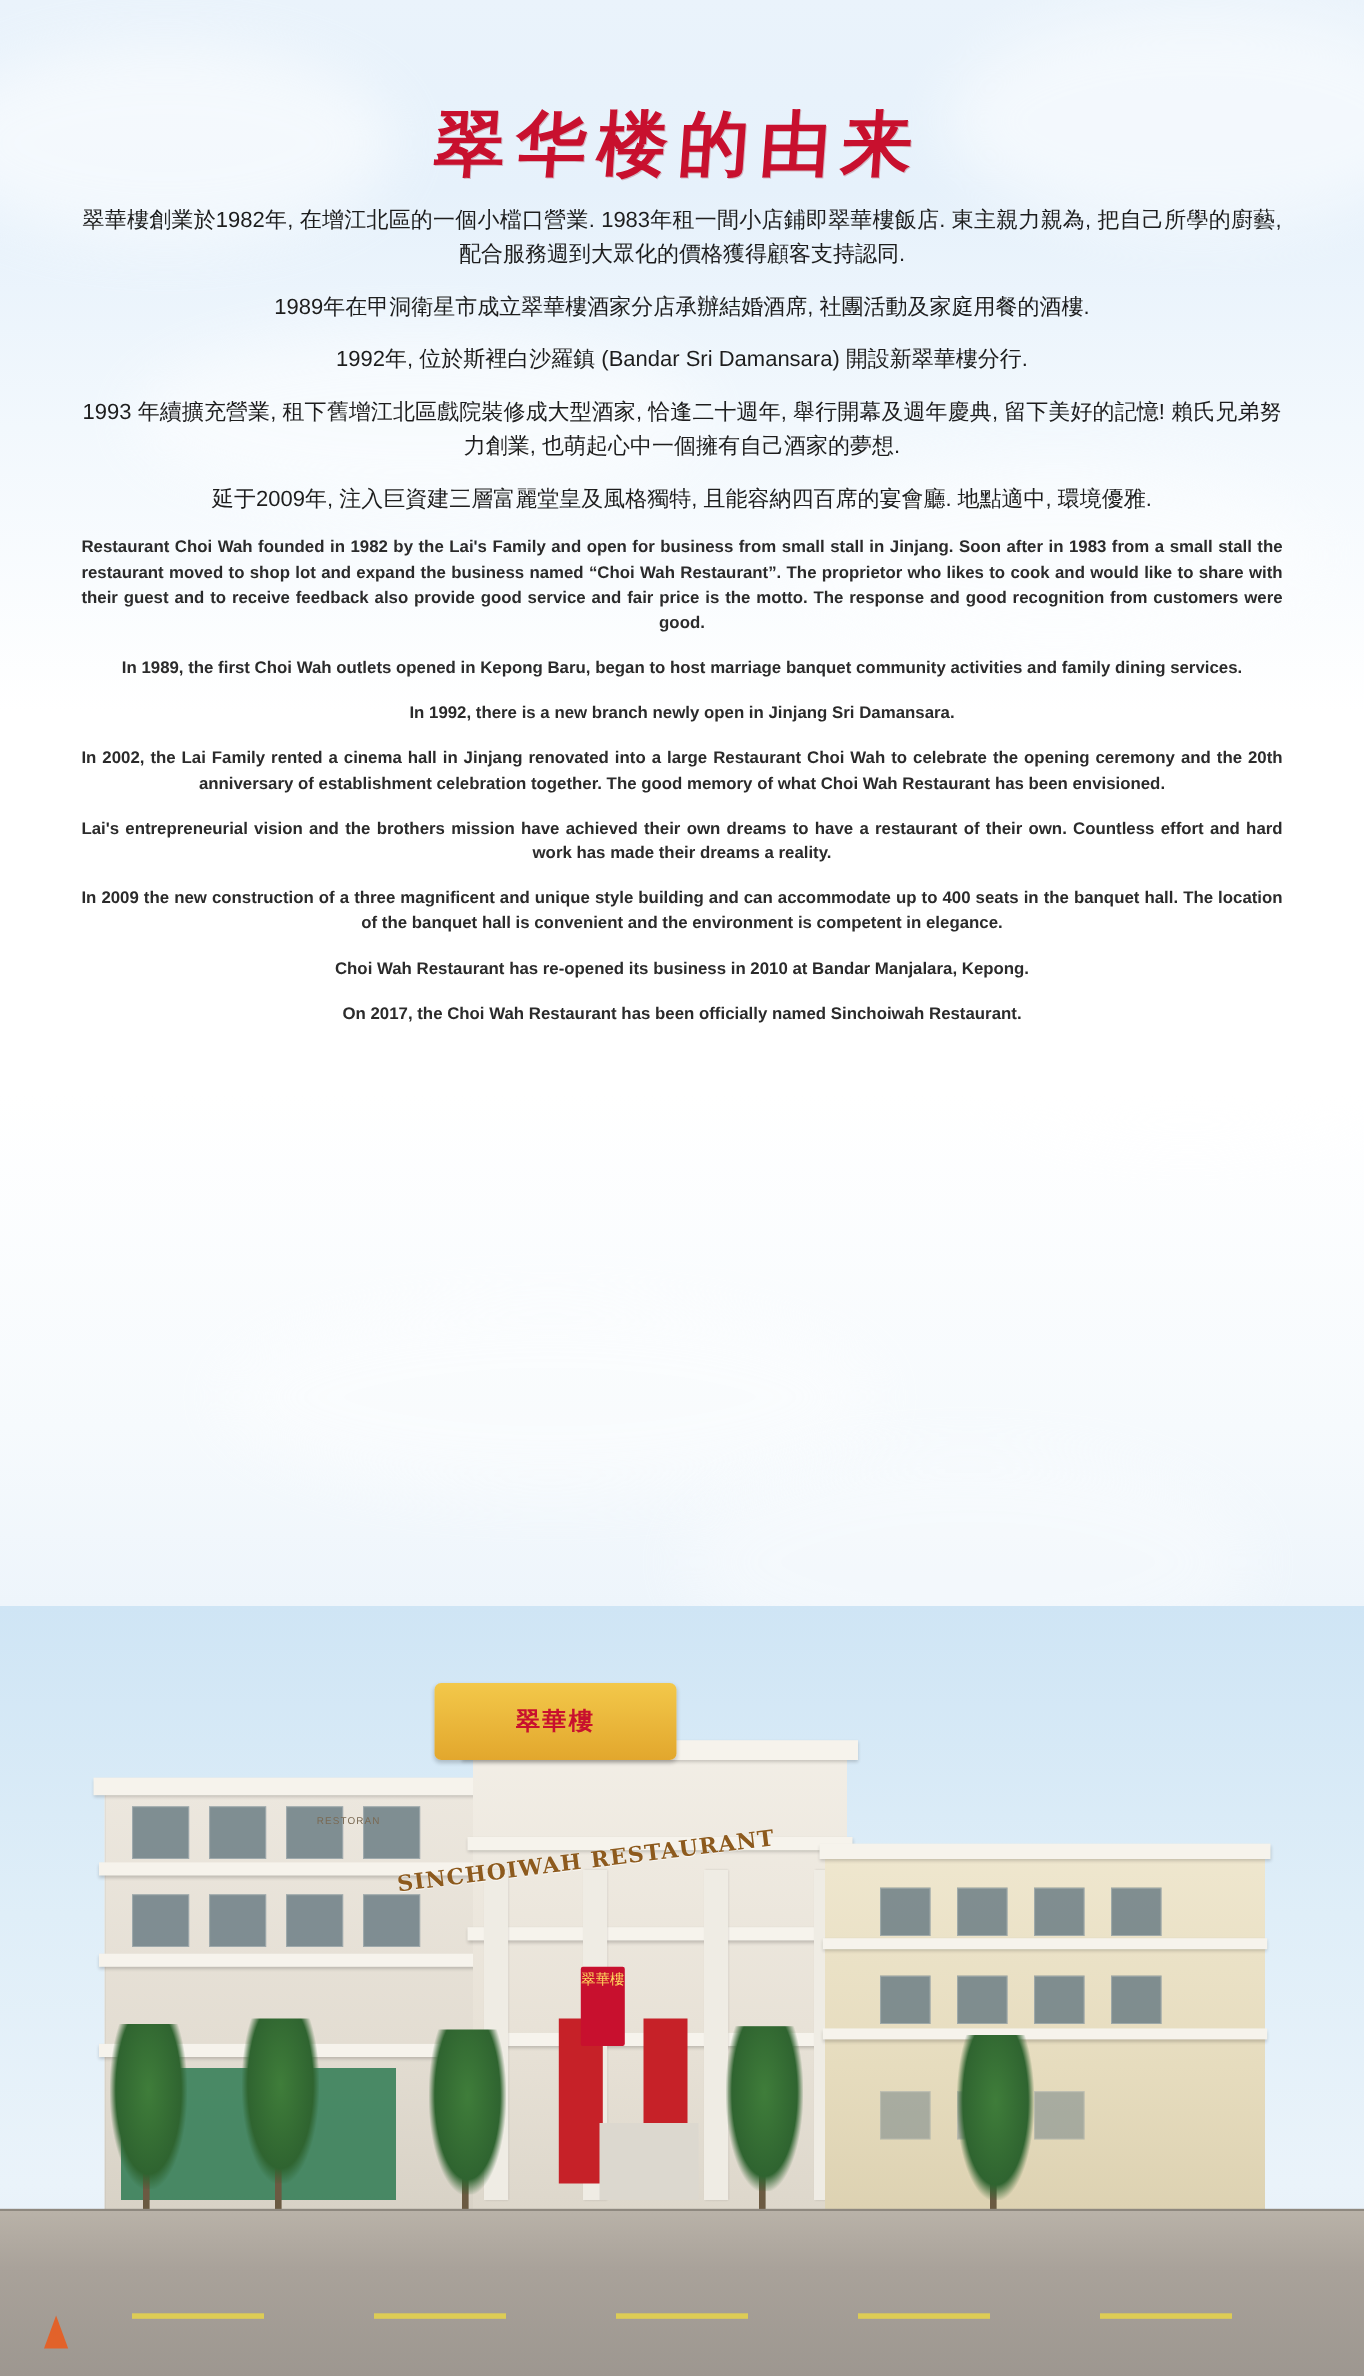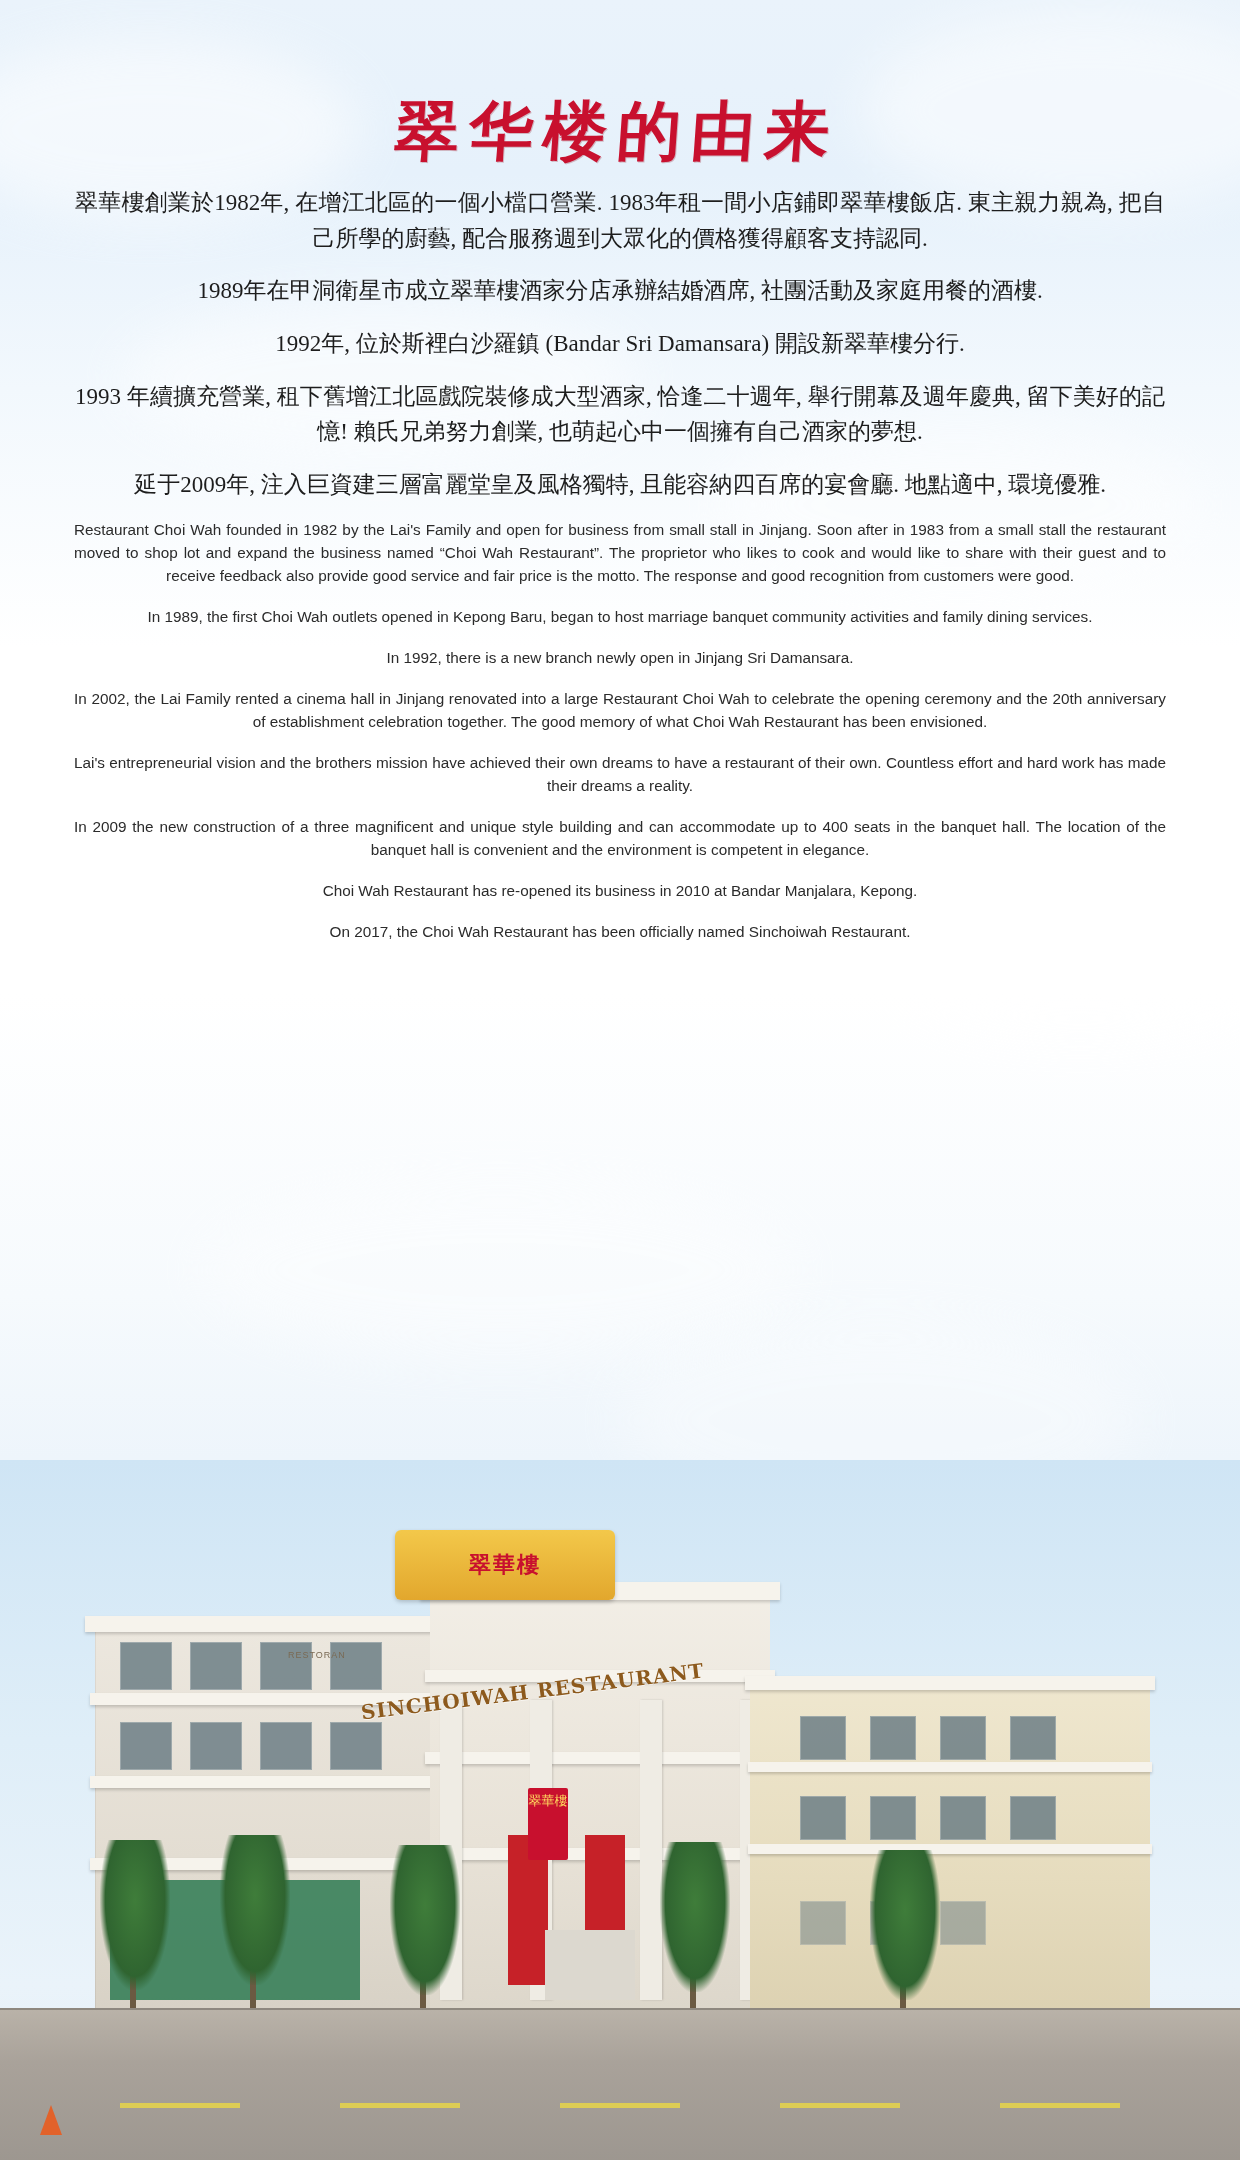--- a/index.html
+++ b/index.html
@@ -65,40 +65,41 @@
     letter-spacing: 10px;
     padding-top: 88px;
     padding-bottom: 10px;
     text-shadow: 1px 1px 0 rgba(140,10,25,0.25);
     transform: skewX(-4deg);
   }
 
   .zh-block {
     margin: 0 auto;
     color: #1d1d1d;
-    font-size: 23px;
+    font-size: 20px;
     line-height: 1.55;
     text-align: center;
-    font-family: Liberation Serif, serif;
+    font-family: Liberation Sans, sans-serif;
   }
   .zh-p {
     margin: 0 0 17px 0;
     padding: 0 5px;
   }
   .zh-p.justify {
     text-align: justify;
     text-align-last: center;
   }
 
   .en-block {
     margin-top: 14px;
     color: #2b2b2b;
     font-size: 15.3px;
     line-height: 1.5;
     font-family: "Liberation Sans", sans-serif;
+    font-weight: bold;
   }
   .en-p {
     margin: 0 0 18px 0;
     text-align: justify;
     text-align-last: center;
     padding: 0 4px;
   }
   .en-p.center {
     text-align: center;
     text-align-last: center;

